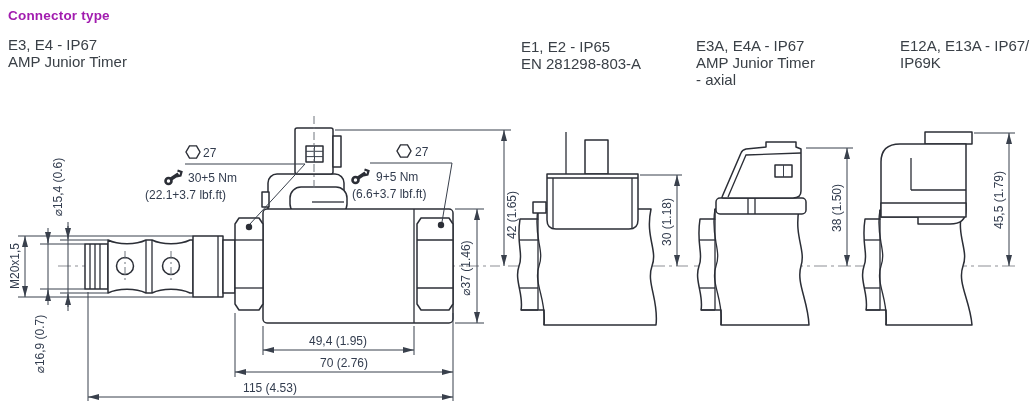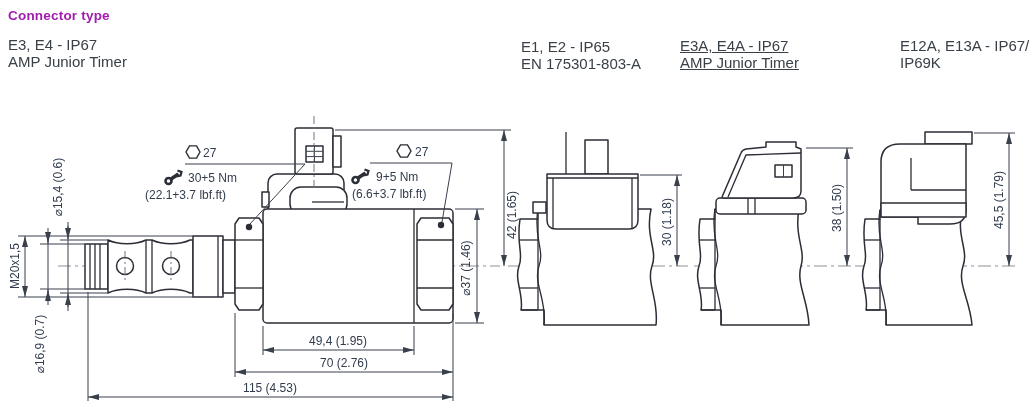--- a/index.html
+++ b/index.html
@@ -23,25 +23,26 @@
 <body>
 
 <div class="hdr">Connector type</div>
 
 <div class="lbl" style="left:8px;top:36px;">
   <span>E3, E4 - IP67</span>
   <span>AMP Junior Timer</span>
 </div>
 <div class="lbl" style="left:521px;top:38px;">
   <span>E1, E2 - IP65</span>
-  <span>EN 175301-803-A</span>
-</div>
-<div class="lbl" style="left:680px;top:37px;text-decoration:underline;">
+  <span>EN 281298-803-A</span>
+</div>
+<div class="lbl" style="left:696px;top:37px;">
   <span>E3A, E4A - IP67</span>
   <span>AMP Junior Timer</span>
+  <span>- axial</span>
 </div>
 <div class="lbl" style="left:900px;top:37px;">
   <span>E12A, E13A - IP67/ IP69K</span>
 </div>
 
 <svg id="dwg" width="1035" height="409" viewBox="0 0 1035 409">
   <defs>
     <marker id="arw" markerWidth="12" markerHeight="8" refX="11" refY="4" orient="auto-start-reverse" markerUnits="userSpaceOnUse">
       <path d="M0,1 L11,4 L0,7 Z" fill="#39404c"></path>
     </marker>

